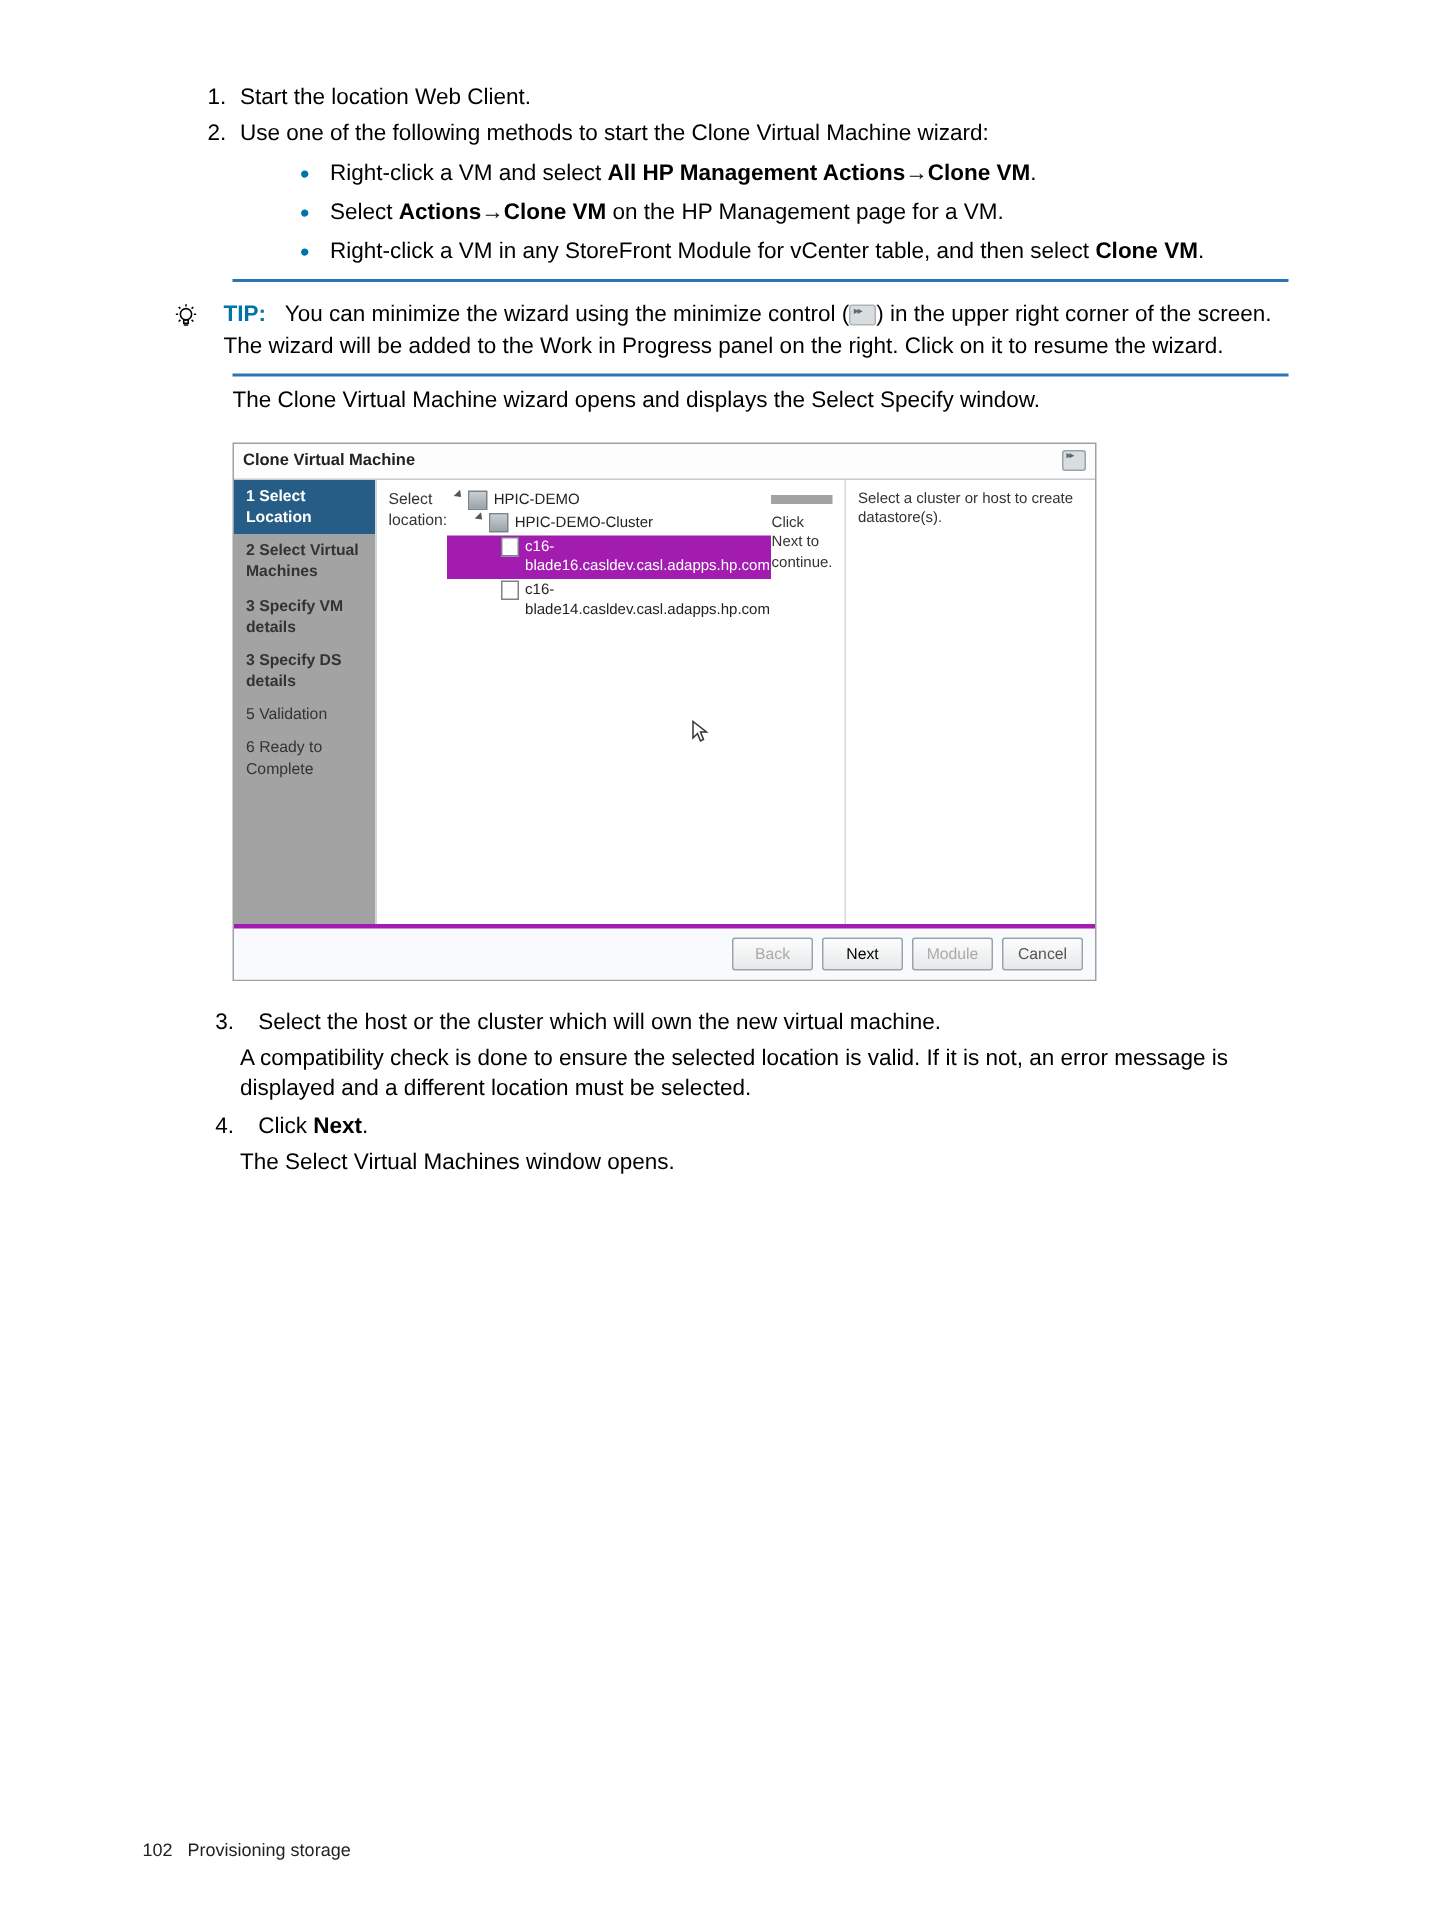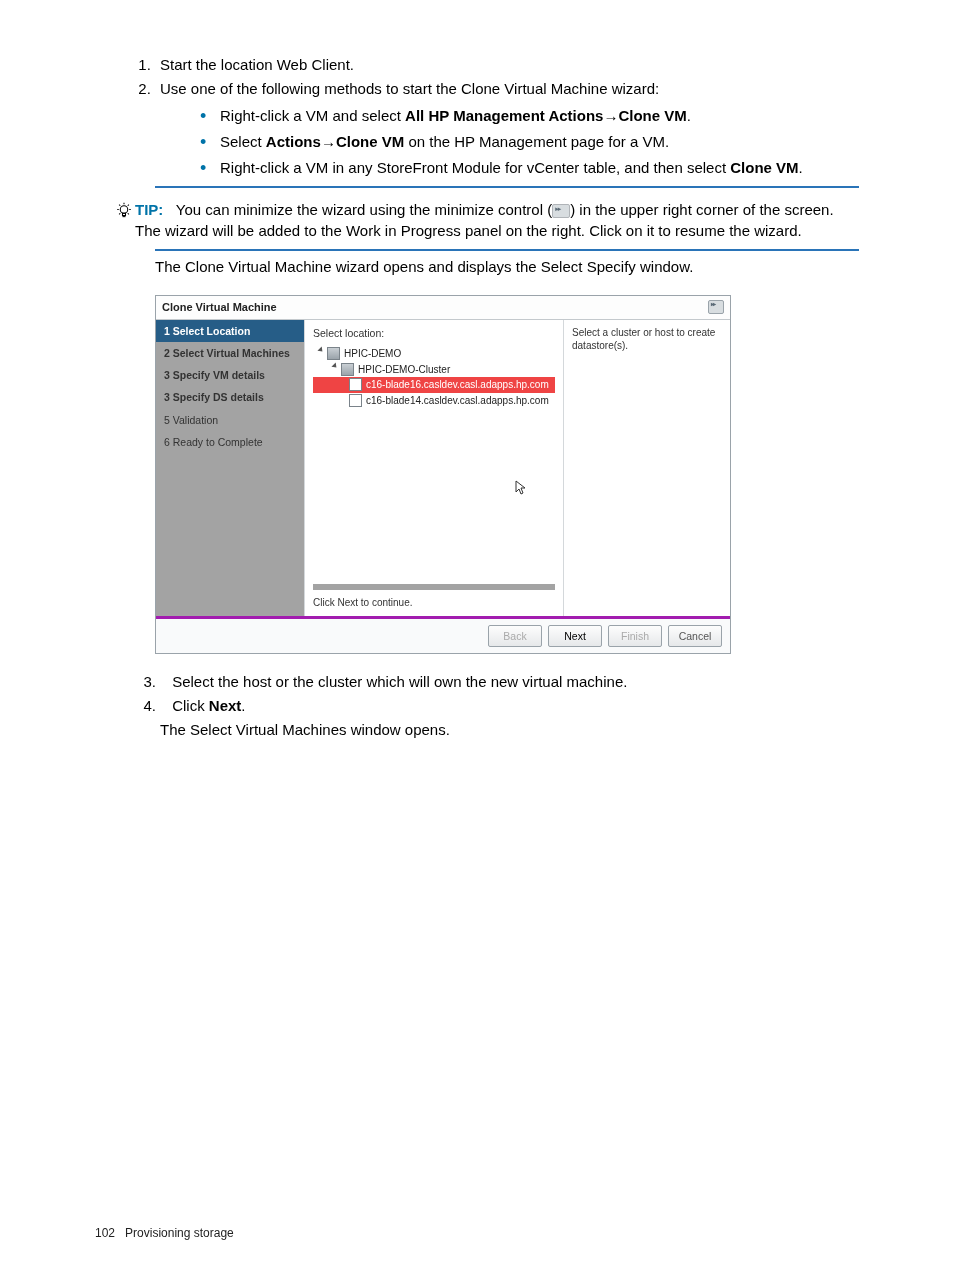--- a/index.html
+++ b/index.html
@@ -13,21 +13,21 @@
     line-height: 1.35;
     position: relative;
     min-height: 1271px;
   }
   ol.num { list-style: decimal; padding-left: 60px; margin: 0; }
   ol.num > li { padding-left: 5px; margin-bottom: 4px; }
   ul.bul { list-style: none; padding-left: 40px; margin: 6px 0 8px 0; }
   ul.bul > li { position: relative; padding-left: 20px; margin-bottom: 6px; }
   ul.bul > li::before { content: "•"; color: #0073a8; position: absolute; left: 0; font-size: 18px; line-height: 1; top: 1px; }
   .b { font-weight: bold; }
-  .tip-row { display: flex; margin-top: 12px; margin-bottom: 8px; padding-left: 20px;}
+  .tip-row { display: flex; margin-top: 12px; margin-bottom: 8px; gap: 14px; padding-left: 20px;}
   .tip-icon-col { width: 20px; flex: none; padding-top:2px;}
   .tip-icon { width:18px; height:18px; }
   .tip-label { color: #0073a8; font-weight: bold; }
   hr.sep { border: none; border-top: 2px solid #2a74b8; margin: 8px 0 6px 60px; }
   .after-tip { margin-left: 60px; margin-top:6px;}
   .inline-icon { display:inline-block; width:16px; height:12px; background:#d8dde0; border:1px solid #b0b4b8; border-radius:2px; vertical-align:middle; position:relative;}
   .inline-icon::after{ content:"▸▸"; font-size:7px; color:#5a6a76; position:absolute; left:2px; top:-1px; letter-spacing:-1px;}
   
   .wizard {
     width: 574px;
@@ -39,28 +39,28 @@
   }
   .wiz-title { display:flex; align-items:center; justify-content:space-between; padding:4px 6px; border-bottom:1px solid #c4c9cd; font-weight:bold; font-size:11px; background:#fdfdfd;}
   .wiz-min { width:14px; height:12px; background:#d8dde0; border:1px solid #9aa3aa; border-radius:2px; position:relative;}
   .wiz-min::after{content:"▸▸"; font-size:6px; color:#5a6a76; position:absolute; left:2px; top:-1px; letter-spacing:-1px;}
   .wiz-body { display:flex; height: 296px;}
   .wiz-nav { width: 148px; background:#a3a3a3; border-right:1px solid #d4d8db; padding: 0; }
   .wiz-nav-item { padding: 4px 8px; font-size:10.5px; color:#333; }
   .wiz-nav-item.active { background:#265d87; color:#fff; font-weight:bold;}
   .wiz-nav-item.bold { font-weight:bold;}
   .wiz-content { flex:1; display:flex; }
-  .wiz-tree-col { flex: 1; padding:6px 8px; display:flex; flex-direction:column; position:relative;}
+  .wiz-tree-col { flex: 1; padding:6px 8px; display:flex; flex-direction:row; position:relative;}
   .wiz-tree-label { color:#333; font-size:10.5px; margin-bottom:6px;}
   .tree-area { flex:1;}
   .tree-row { display:flex; align-items:flex-start; gap:4px; padding:1px 0; font-size:10px;}
   .tree-row.l1 { padding-left:6px;}
   .tree-row.l2 { padding-left:20px;}
   .tree-row.l3 { padding-left:36px;}
-  .tree-row.sel { background:#ef4444; color:#fff;}
+  .tree-row.sel { background:#a21caf; color:#fff;}
   .disclosure { width:0; height:0; border-left:4px solid #555; border-top:3px solid transparent; border-bottom:3px solid transparent; transform:rotate(45deg);}
   .ic { width:11px; height:11px; display:inline-block;}
   .ic-dc { background: linear-gradient(#c9cfd4,#9aa3aa); border:1px solid #7a838a;}
   .ic-cluster { background: linear-gradient(#c9cfd4,#9aa3aa); border:1px solid #7a838a;}
   .ic-host { background:#fff; border:1px solid #7a838a; position:relative;}
   .ic-host.sel { background:#fff;}
   .wiz-hint { font-size:10px; color:#333; padding-top:3px;}
   .wiz-right { width:150px; border-left:1px solid #d4d8db; padding:6px 8px; font-size:10px; color:#333;}
   .wiz-footer { display:flex; justify-content:flex-end; gap:6px; padding:6px 8px; border-top:3px solid #a21caf; background:#f9fafb;}
   .wiz-btn { min-width:52px; height:20px; font-size:10.5px; border:1px solid #9aa3aa; background:linear-gradient(#fdfdfd,#e6e8ea); border-radius:2px; color:#555; display:flex; align-items:center; justify-content:center;}
@@ -165,28 +165,29 @@
             <path d="M1 1 L1 12 L4 9 L6 14 L8 13 L6 8 L10 8 Z" fill="#fff" stroke="#333" stroke-width="1"></path>
           </svg>
         <div class="wiz-hint" style="border-top:6px solid #a3a3a3; margin-top:4px; padding-top:6px;">Click Next to continue.</div>
       </div>
       <div class="wiz-right">Select a cluster or host to create datastore(s).</div>
     </div>
   </div>
   <div class="wiz-footer">
     <div class="wiz-btn disabled">Back</div>
     <div class="wiz-btn primary">Next</div>
-    <div class="wiz-btn disabled">Finish</div>
+    <div class="wiz-btn disabled">Module</div>
     <div class="wiz-btn">Cancel</div>
   </div>
 </div>
 
 <ol class="num start3">
   <li>
     <span>Select the host or the cluster which will own the new virtual machine.</span>
+    <div class="step-body">A compatibility check is done to ensure the selected location is valid. If it is not, an error message is displayed and a different location must be selected.</div>
   </li>
   <li>
     <span>Click </span><span class="b">Next</span><span>.</span>
     <div class="step-body">The Select Virtual Machines window opens.</div>
   </li>
 </ol>
 
 <div class="page-foot">
   <span>102</span>&nbsp;&nbsp;&nbsp;<span>Provisioning storage</span>
 </div>

